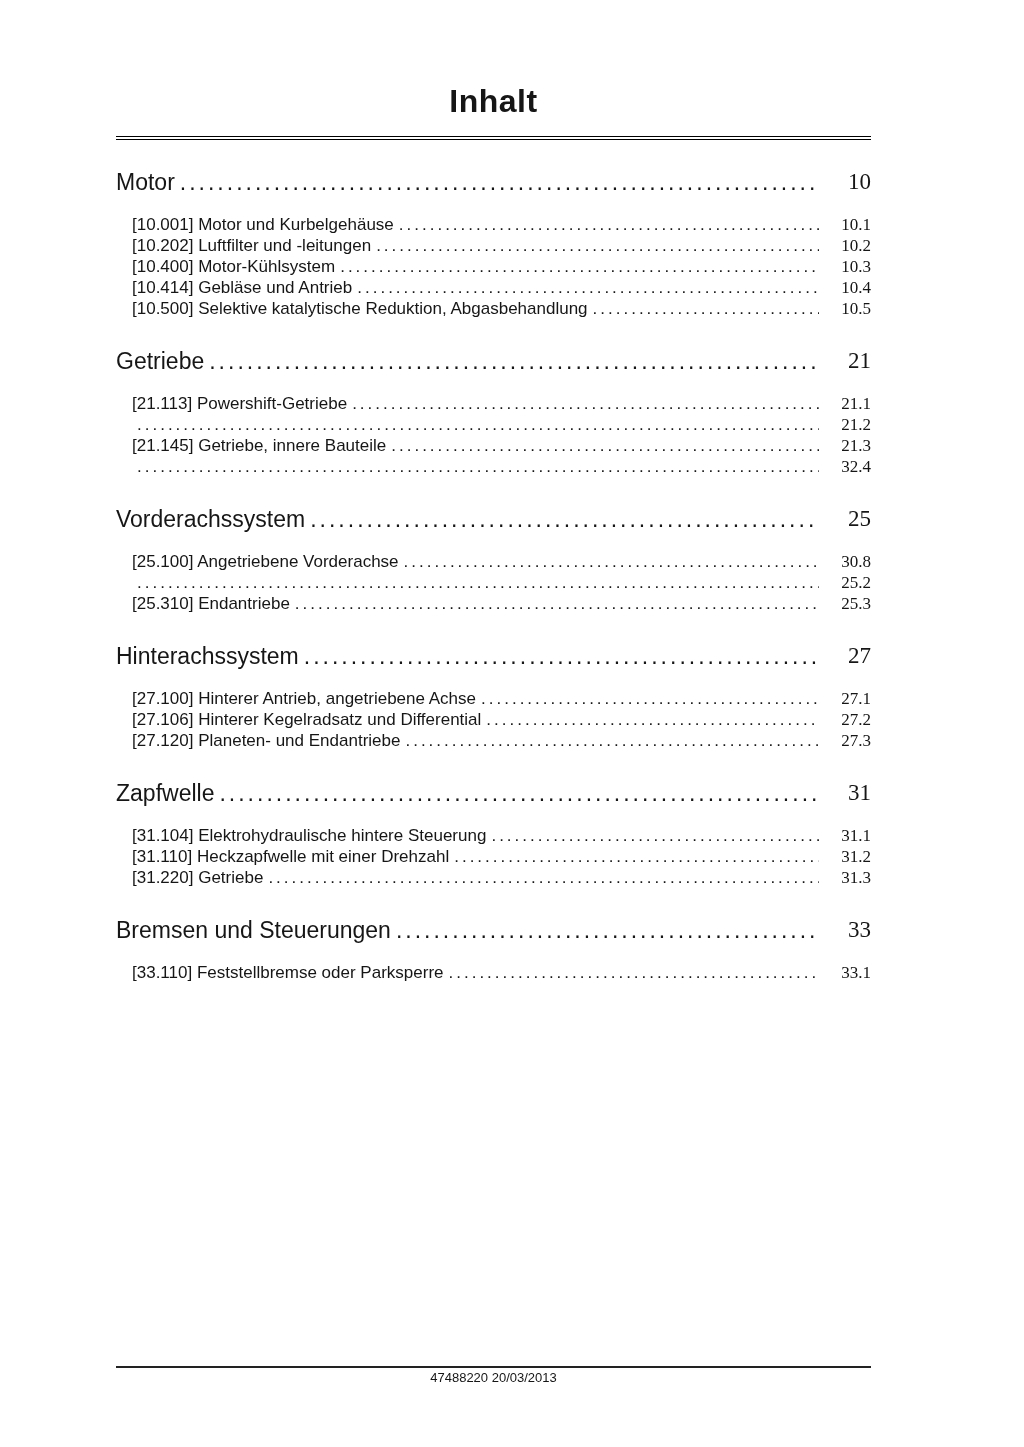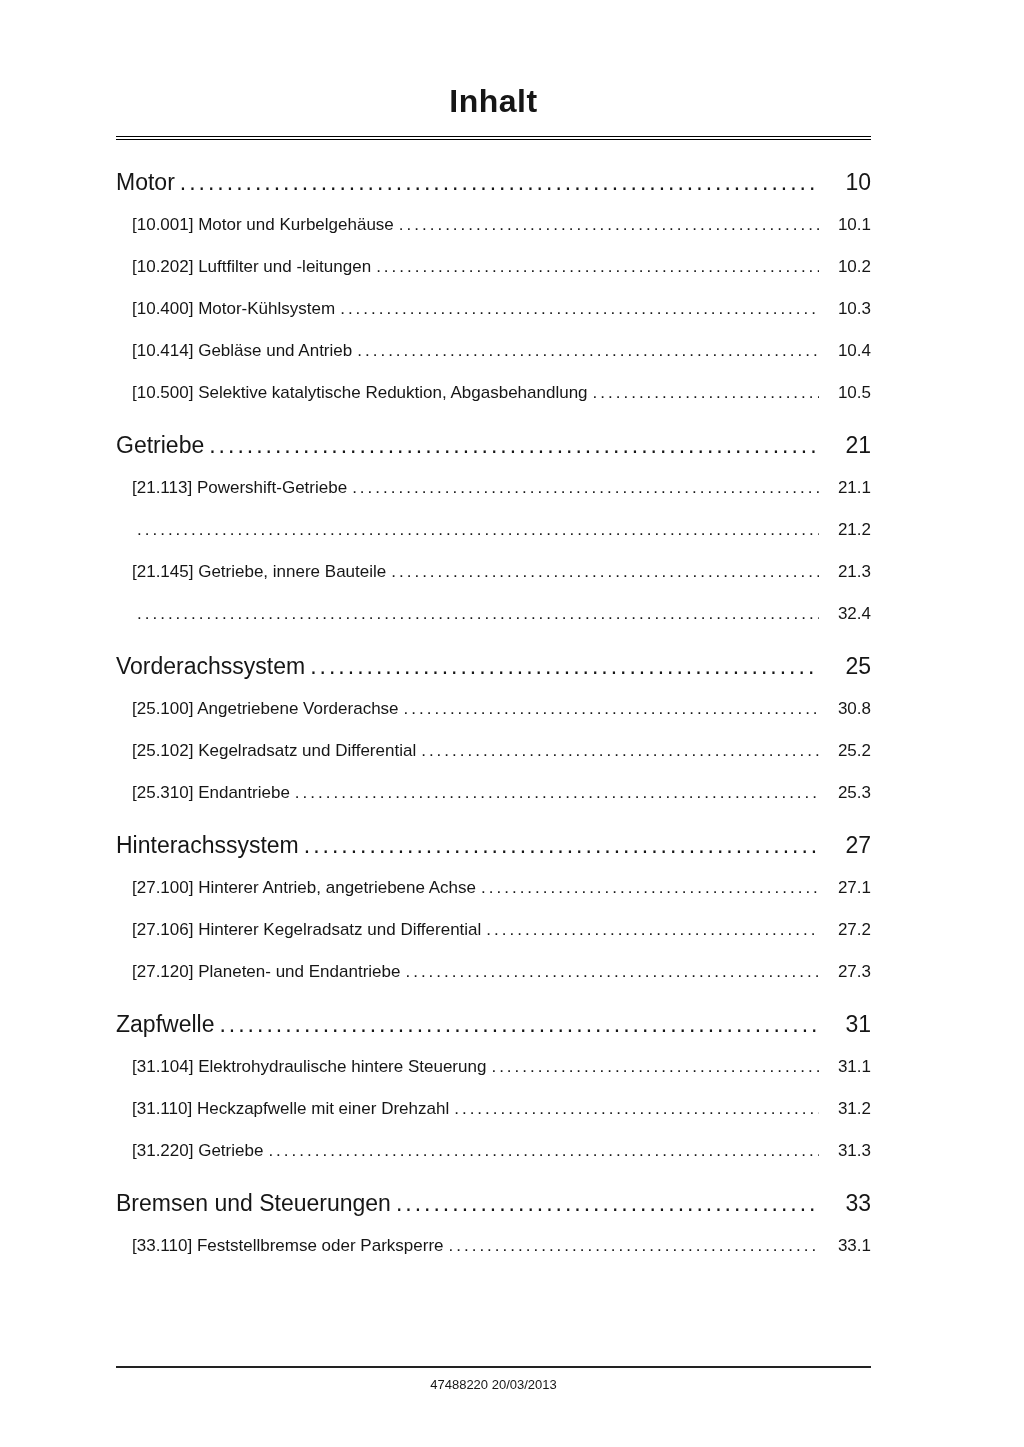--- a/index.html
+++ b/index.html
@@ -42,21 +42,20 @@
   .toc-row {
     display: flex;
     align-items: flex-end;
   }
   .section-row {
     margin-top: 28px;
     font-size: 23px;
     line-height: 28px;
   }
   .entry-row {
-    margin-top: 21px;
     padding-left: 16px;
     font-size: 17px;
     line-height: 21px;
   }
   .section-row + .entry-row {
     margin-top: 18px;
   }
   .toc-label {
     white-space: nowrap;
     flex: 0 0 auto;
@@ -70,33 +69,34 @@
   }
   .dot-leader::after {
     content: "............................................................................................................................................................................................";
   }
   .page-num {
     flex: 0 0 auto;
     min-width: 46px;
     padding-left: 6px;
     text-align: right;
     white-space: nowrap;
+    font-family: Liberation Serif, serif;
   }
   .footer {
     position: absolute;
     left: 54px;
     right: 91px;
     top: 1366px;
   }
   .footer-rule {
     height: 0;
     border-top: 2px solid #222;
   }
   .footer-text {
-    margin-top: 9px;
+    margin-top: 2px;
     font-size: 13px;
     line-height: 16px;
     text-align: center;
   }
 </style>
 </head>
 <body>
 
 <div class="page">
 
@@ -181,21 +181,20 @@
       <span class="page-num">25</span>
     </div>
 
   <div class="toc-row entry-row">
     <span class="toc-label">[25.100] Angetriebene Vorderachse</span>
     <span class="dot-leader"></span>
     <span class="page-num">30.8</span>
   </div>
 
   <div class="toc-row entry-row">
-    <span class="toc-label">[25.102] Kegelradsatz und Differential</span>
     <span class="dot-leader"></span>
     <span class="page-num">25.2</span>
   </div>
 
   <div class="toc-row entry-row">
     <span class="toc-label">[25.310] Endantriebe</span>
     <span class="dot-leader"></span>
     <span class="page-num">25.3</span>
   </div>
 </div>

